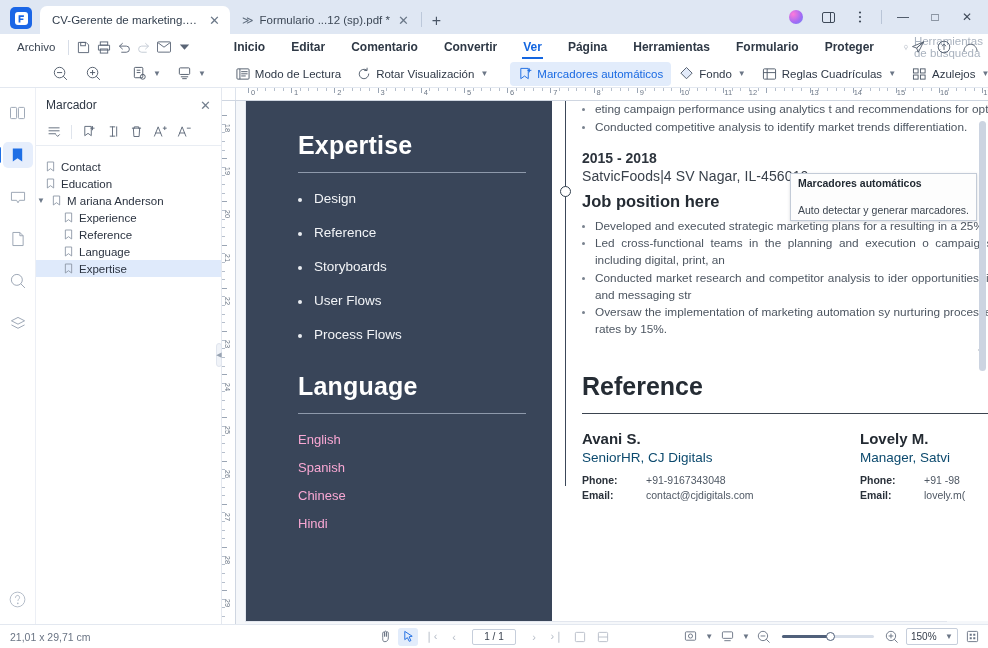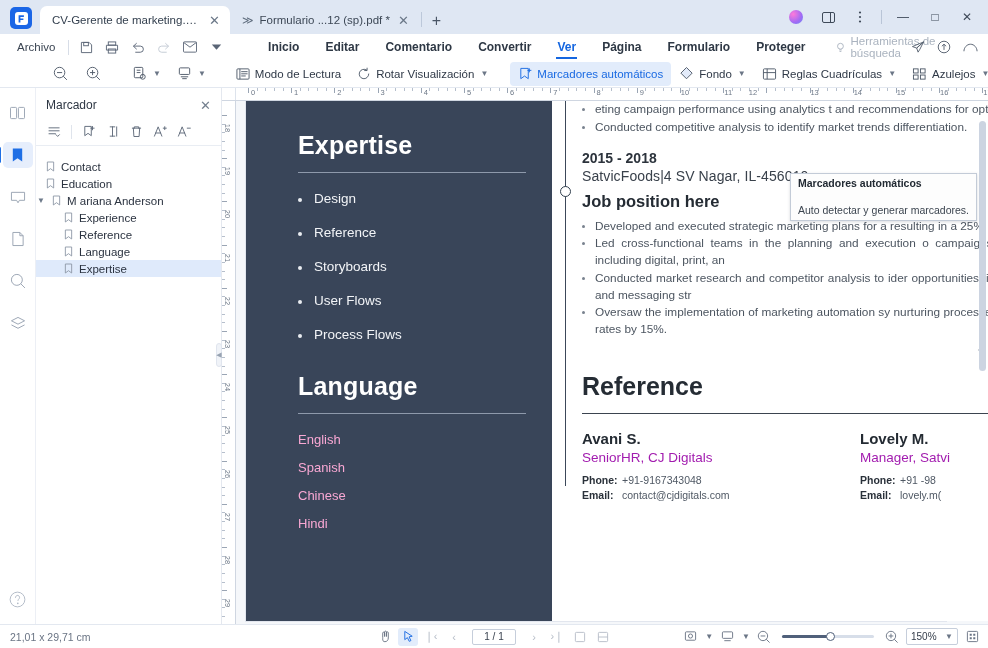--- a/index.html
+++ b/index.html
@@ -142,22 +142,22 @@
   .rr-bullets li span.bd { width:3px; height:3px; background:#79828e; border-radius:50%; margin-top:7px; flex:0 0 auto;}
   .rr-bullets li p { text-align: justify; }
   .rr-years { font-size: 14px; font-weight: bold; color:#2c333c; margin-top: 14px; }
   .rr-comp { font-size: 14px; color:#39414b; margin-top: 2px; letter-spacing:.1px;}
   .rr-job { font-size: 16.5px; font-weight: bold; color:#242b33; margin: 8px 0 7px 0; }
   .rr-h1 { font-size: 25px; font-weight:bold; color:#252c34; margin-top: 34px; }
   .rr-rule { height:1.5px; background:#3b444f; margin: 12px 0 16px 0; }
   .refgrid { display:flex; gap: 0px; }
   .refcol { width: 278px; flex:0 0 auto;}
   .ref-name { font-size: 15px; font-weight:bold; color:#242b33; }
-  .ref-role { font-size: 13.5px; color:#a21caf; margin-top: 3px; }
-  .ref-kv { display:flex; gap: 0; font-size: 10.5px; margin-top: 9px; }
+  .ref-role { font-size: 13.5px; color:#0c4a6e; margin-top: 3px; }
+  .ref-kv { display:flex; gap: 24px; font-size: 10.5px; margin-top: 9px; }
   .ref-kv b { color:#2a313a; width: 40px; flex:0 0 auto;}
   .ref-kv span { color:#4f5864; }
 
   
   .tooltip { position:absolute; left: 568px; top: 85px; background:#fdfdfd;
              border:1px solid #c3cbd7; padding: 3px 7px 4px 7px; z-index: 30;
              box-shadow: 0 1px 3px rgba(40,50,70,.18); }
   .tt-title { font-size: 10.5px; font-weight:bold; color:#222a33; }
   .tt-desc { font-size: 10.5px; color:#3c4550; margin-top:15px; }
   .vscroll { position:absolute; right: 2px; top: 2px; width: 7px; bottom: 2px; }
@@ -275,20 +275,21 @@
         </svg>
     </div>
 
     <div class="menus">
       <div class="menuitem">Inicio</div>
       <div class="menuitem">Editar</div>
       <div class="menuitem">Comentario</div>
       <div class="menuitem">Convertir</div>
       <div class="menuitem sel">Ver</div>
       <div class="menuitem">Página</div>
+      <div class="menuitem">Herramientas</div>
       <div class="menuitem">Formulario</div>
       <div class="menuitem">Proteger</div>
       <div class="searchtools">
         <svg width="11" height="11" viewBox="0 0 12 12">
             <circle cx="6" cy="4.6" r="3.2" fill="none" stroke="#aab3bf"></circle>
             <path d="M4.6 8.6h2.8M5 10.3h2" stroke="#aab3bf"></path>
           </svg>
         <span>Herramientas de búsqueda</span>
       </div>
     </div>

